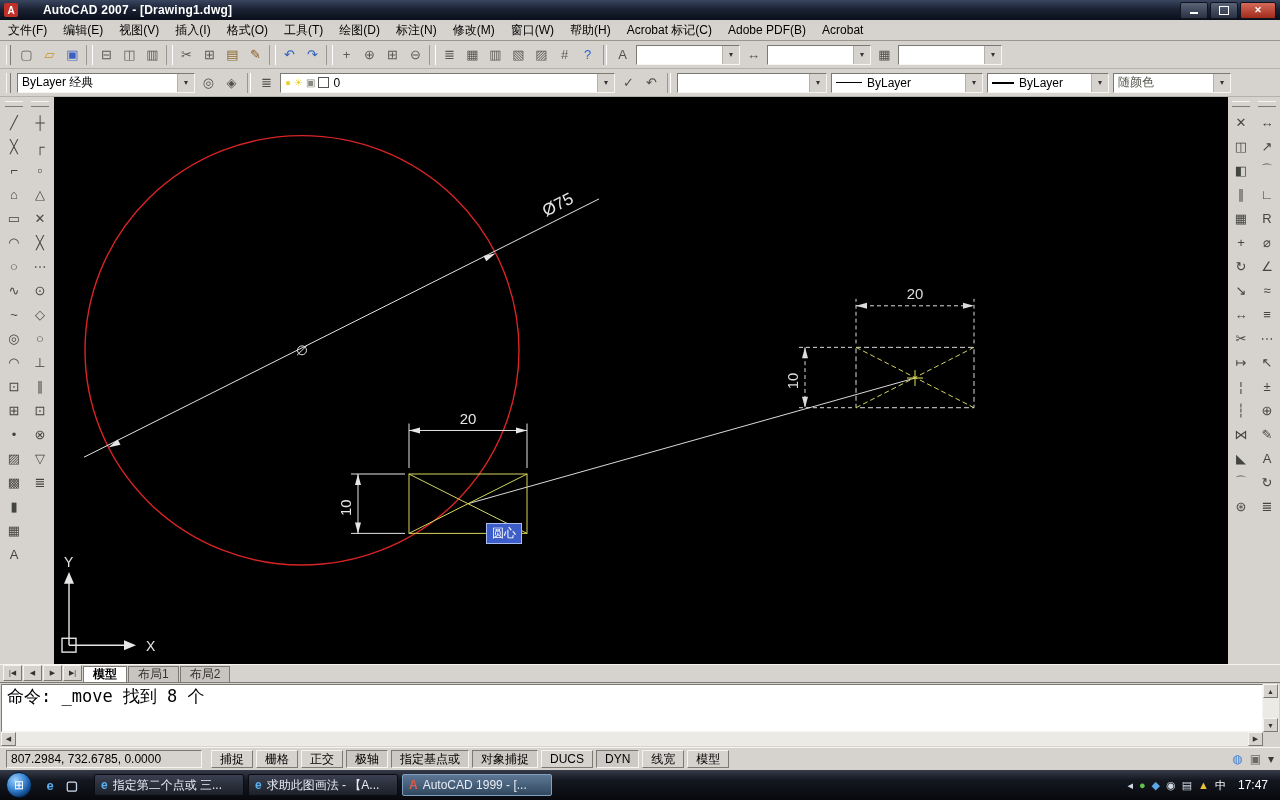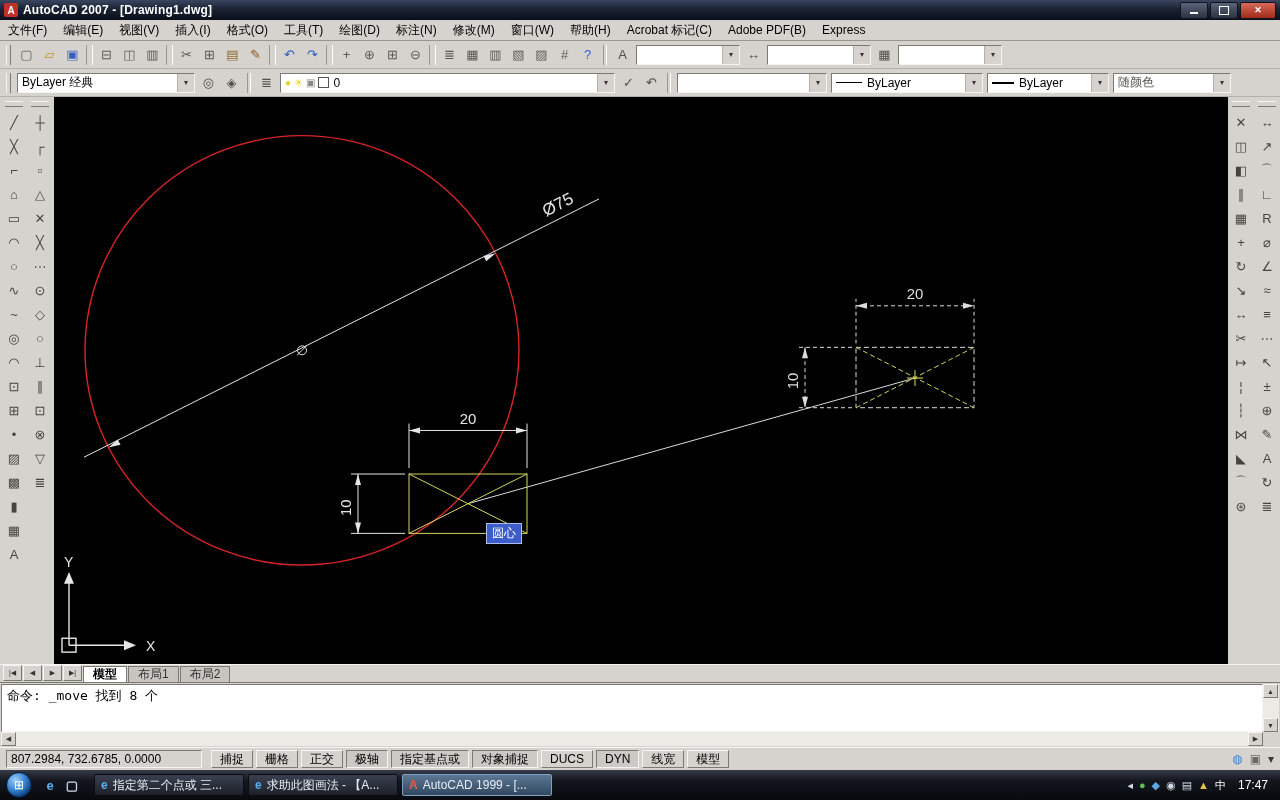--- a/index.html
+++ b/index.html
@@ -5,21 +5,21 @@
   html,body{margin:0;padding:0;width:1280px;height:800px;overflow:hidden;background:#000;
     font-family:"Liberation Sans",sans-serif;-webkit-font-smoothing:antialiased;}
   #app{display:flex;flex-direction:column;width:1280px;height:800px;}
 
   
   #titlebar{height:20px;display:flex;align-items:center;gap:5px;padding:0 4px;
     background:linear-gradient(180deg,#3a4660 0%,#1b2334 45%,#090e1a 100%);color:#fff;
     font-size:12px;font-weight:bold;}
   .app-icon{width:14px;height:14px;background:#c03028;border-radius:2px;color:#fff;
     display:flex;align-items:center;justify-content:center;font-size:10px;font-weight:bold;}
-  .title-text{flex:1;letter-spacing:.2px;}
+  .title-text{flex:1;letter-spacing:.2px;margin-left:20px;}
   .win-btns{display:flex;align-items:center;}
   .wbtn{width:26px;height:15px;border-radius:2px;background:linear-gradient(#5a6478,#2a3142);
     border:1px solid #10141e;display:flex;align-items:center;justify-content:center;margin-left:2px;
     color:#fff;font-size:9px;}
   .wbtn.close{width:34px;background:linear-gradient(#d66a5a,#a02a1a);}
   .min-glyph{width:8px;height:0;border-bottom:2px solid #fff;margin-top:6px;}
   .rest-glyph{width:8px;height:7px;border:1px solid #fff;}
 
   
   #menubar{height:20px;background:#d6d3ce;display:flex;align-items:center;font-size:12px;
@@ -71,21 +71,21 @@
     border-color:#f5f4f0 #7a7a72 #7a7a72 #f5f4f0;font-size:7px;display:inline-flex;
     align-items:center;justify-content:center;margin-right:1px;margin-bottom:1px;color:#333;}
   .tab{height:15px;padding:0 9px;display:inline-flex;align-items:center;background:#c8c5c0;
     border:1px solid #7a7a72;border-bottom:none;margin-right:1px;color:#333;}
   .tab.active{background:#fff;color:#000;font-weight:bold;}
 
   
   #cmdwin{height:65px;background:#d6d3ce;border-top:1px solid #7a7a72;display:grid;
     grid-template-columns:1fr 16px;grid-template-rows:1fr 14px;box-sizing:border-box;padding:1px;}
   .cmd-text{background:#fff;border:1px solid;border-color:#7a7a72 #f5f4f0 #f5f4f0 #7a7a72;
-    overflow:hidden;font-family:"DejaVu Sans Mono",monospace;font-size:13px;line-height:20px;
+    overflow:hidden;font-family:"DejaVu Sans Mono",monospace;font-size:17px;line-height:20px;
     padding:1px 5px;color:#000;}
   .vscroll{display:flex;flex-direction:column;background:#eceae4;}
   .hscroll{display:flex;background:#eceae4;}
   .scr-btn{width:15px;height:14px;background:#d6d3ce;border:1px solid;
     border-color:#f5f4f0 #7a7a72 #7a7a72 #f5f4f0;display:flex;align-items:center;
     justify-content:center;font-size:7px;color:#333;box-sizing:border-box;}
   .scr-track{flex:1;} .htrack{flex:1;}
 
   
   #statusbar{height:22px;background:#d6d3ce;display:flex;align-items:center;gap:3px;
@@ -147,21 +147,21 @@
       <span class="menu-item">插入(I)</span>
       <span class="menu-item">格式(O)</span>
       <span class="menu-item">工具(T)</span>
       <span class="menu-item">绘图(D)</span>
       <span class="menu-item">标注(N)</span>
       <span class="menu-item">修改(M)</span>
       <span class="menu-item">窗口(W)</span>
       <span class="menu-item">帮助(H)</span>
       <span class="menu-item">Acrobat 标记(C)</span>
       <span class="menu-item">Adobe PDF(B)</span>
-      <span class="menu-item">Express</span>
+      <span class="menu-item">Acrobat</span>
     </div>
 
   <div class="toolbar" id="tb1">
     <span class="grip"></span>
     <span class="rowflex">
 
         <span class="tbtn">
           <span style="color: rgb(90, 90, 82);">▢</span>
         </span>
 

